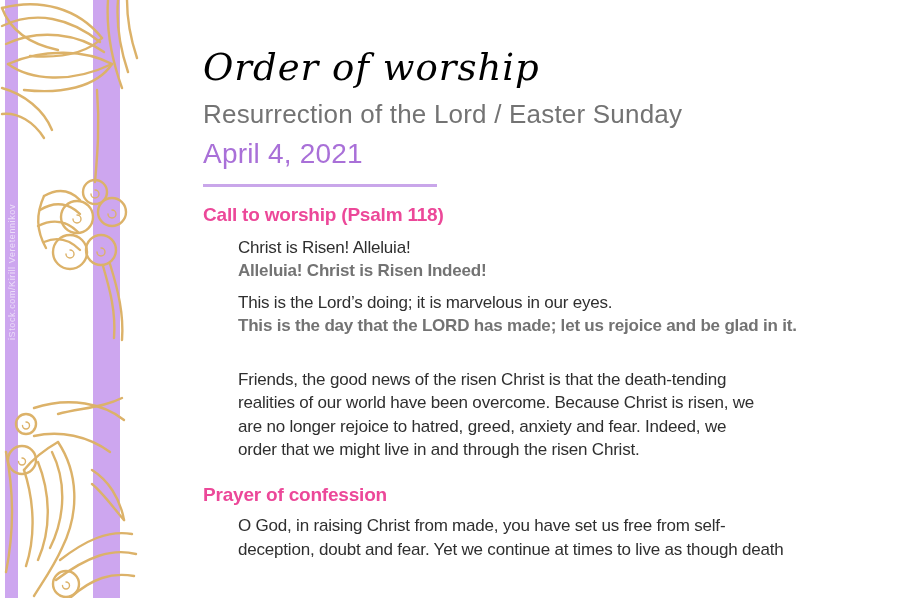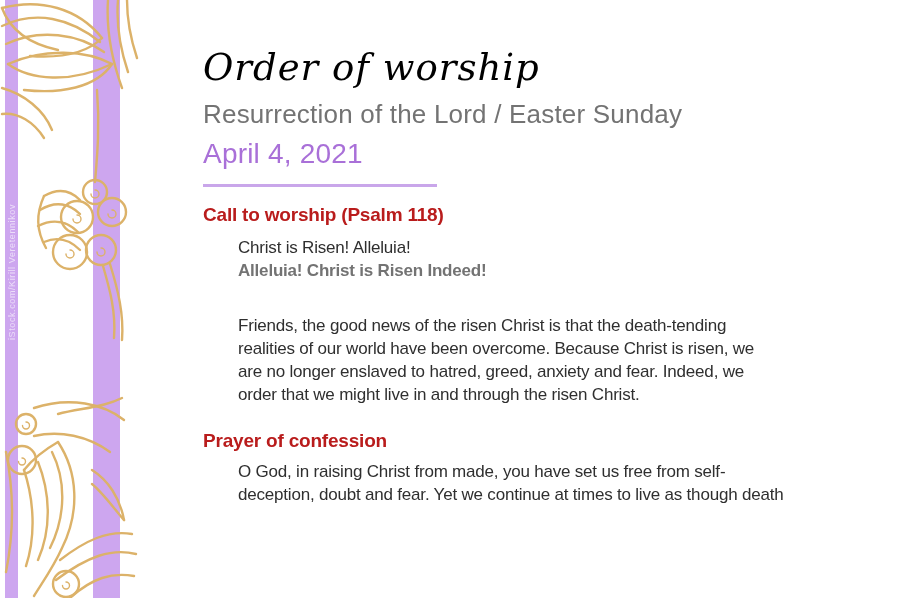--- a/index.html
+++ b/index.html
@@ -38,21 +38,21 @@
     margin-top:6px;
     font-size:28px;line-height:36px;font-weight:400;
     color:#a970d8;letter-spacing:.2px;
   }
   .rule{margin-top:12px;width:234px;height:3px;background:#c9a6ea;}
   .sections{margin-top:0;}
   .section{margin-top:30px;}
   .section.first{margin-top:16px;}
   .section-heading{
     font-size:19px;line-height:24px;font-weight:700;
-    color:#b91c1c;letter-spacing:-.2px;
+    color:#ec4899;letter-spacing:-.2px;
   }
   .group{margin-top:8px;margin-left:35px;}
   .group.lead{margin-top:9px;}
   .section .group:first-of-type{margin-top:9px;}
   .line{
     font-size:17px;line-height:23.3px;
     color:#2f2f2f;letter-spacing:-.2px;white-space:nowrap;
   }
   .line.bold{font-weight:700;color:#737373;}
   .section.s2{margin-top:31px;}
@@ -143,26 +143,30 @@
   <div class="date-title">April 4, 2021</div>
   <div class="rule"></div>
 
   <div class="sections" id="sections">
       <div class="section first">
         <div class="section-heading">Call to worship (Psalm 118)</div>
         <div class="group lead">
           <div class="line">Christ is Risen! Alleluia!</div>
           <div class="line bold">Alleluia! Christ is Risen Indeed!</div>
         </div>
+        <div class="group">
+          <div class="line">This is the Lord’s doing; it is marvelous in our eyes.</div>
+          <div class="line bold">This is the day that the LORD has made; let us rejoice and be glad in it.</div>
+        </div>
       </div>
       <div class="section s2">
         <div class="group lead">
           <div class="line">Friends, the good news of the risen Christ is that the death-tending</div>
           <div class="line">realities of our world have been overcome. Because Christ is risen, we</div>
-          <div class="line">are no longer enslaved to hatred, greed, anxiety and fear. Indeed, we</div>
+          <div class="line">are no longer rejoice to hatred, greed, anxiety and fear. Indeed, we</div>
           <div class="line">order that we might live in and through the risen Christ.</div>
         </div>
       </div>
       <div class="section s3">
         <div class="section-heading">Prayer of confession</div>
         <div class="group lead">
           <div class="line">O God, in raising Christ from made, you have set us free from self-</div>
           <div class="line">deception, doubt and fear. Yet we continue at times to live as though death</div>
         </div>
       </div>

